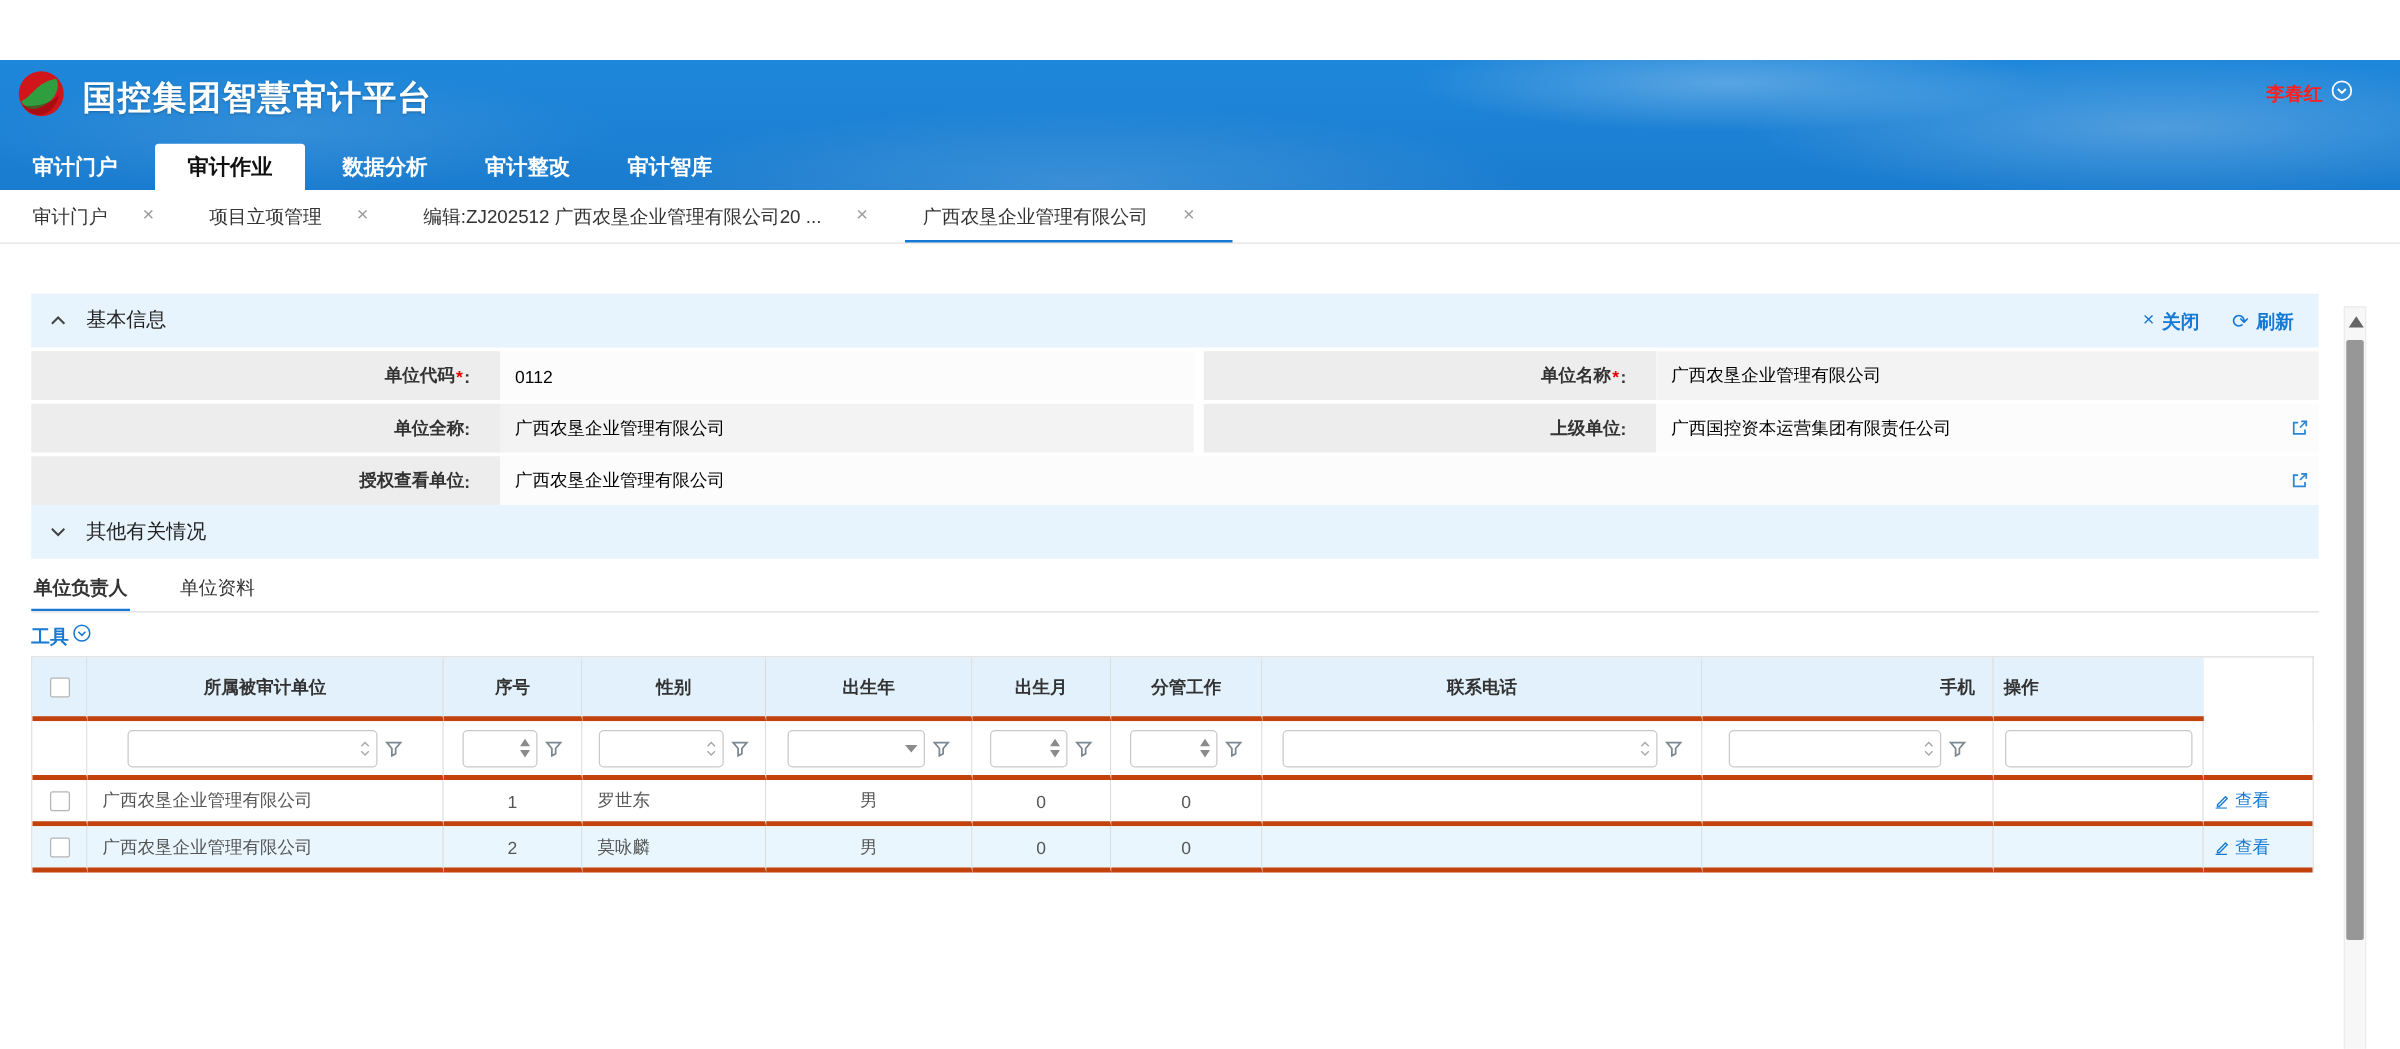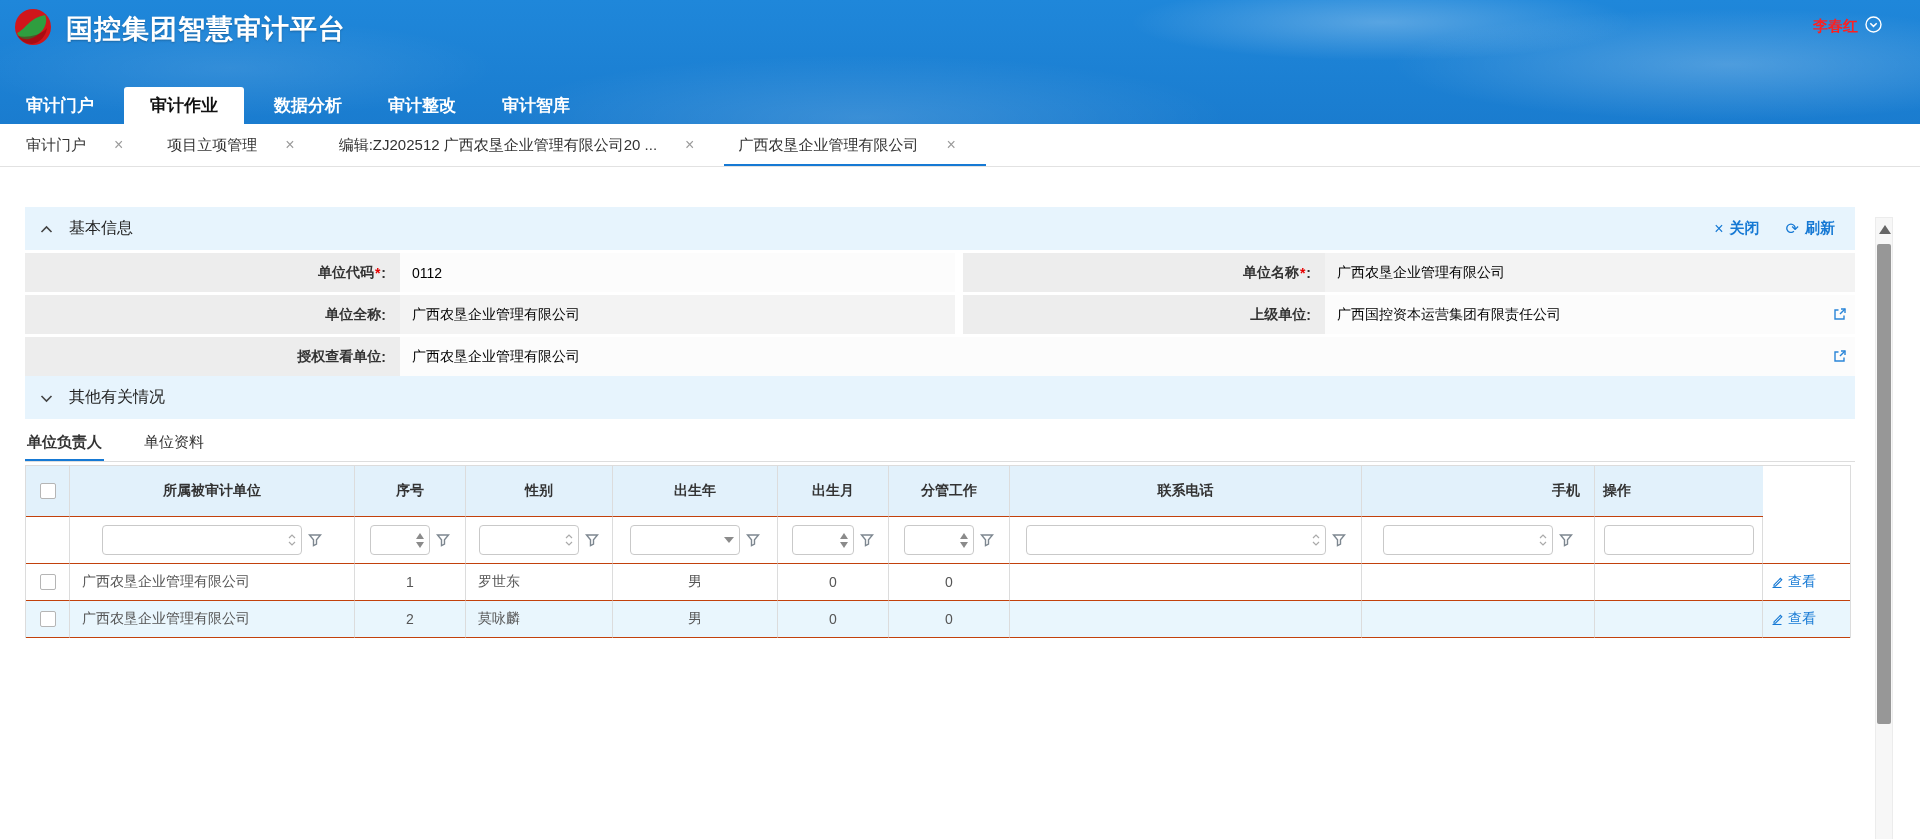--- a/index.html
+++ b/index.html
@@ -1,21 +1,21 @@
 <!DOCTYPE html>
 <html><head>
 <meta charset="utf-8">
 <style>
   * { margin:0; padding:0; box-sizing:border-box; }
   html,body { width:1920px; height:839px; overflow:hidden; background:#fff;
     font-family:"Liberation Sans","DejaVu Sans",sans-serif; }
 
   
-  .topbar { position:relative; height:124px;
-    background:linear-gradient(180deg,#1f87da 0%,#1a7ccf 100%); }
+  .topbar { position:relative; height:104px;
+    background:linear-gradient(180deg,#1f87da 0%,#1a7ccf 100%);margin-top:48px; }
   .topbar::before { content:""; position:absolute; inset:0; pointer-events:none;
     background:
       radial-gradient(ellipse 360px 55px at 72% 18%, rgba(255,255,255,.26), transparent 70%),
       radial-gradient(ellipse 480px 80px at 90% 52%, rgba(255,255,255,.22), transparent 70%),
       radial-gradient(ellipse 520px 90px at 45% 95%, rgba(255,255,255,.14), transparent 70%),
       radial-gradient(ellipse 380px 70px at 12% 55%, rgba(255,255,255,.10), transparent 70%); }
   .brand { position:absolute; top:8px; left:14px; display:flex; align-items:center; gap:14px; z-index:2; }
   .app-title { color:#fff; font-size:27px; font-weight:bold; letter-spacing:1px;
     text-shadow:0 1px 2px rgba(0,0,0,.25); }
   .user-box { position:absolute; top:16px; right:38px; display:flex; align-items:center; gap:7px; z-index:2; }
@@ -41,42 +41,42 @@
   .pa-link .glyph { font-size:16px; font-weight:normal; }
 
   .sect-hd { margin:0 0 0 25px; width:1830px; height:43px; background:#e7f4fd;
     display:flex; align-items:center; gap:16px; padding-left:15px; }
   .sect-hd .title { font-size:16px; font-weight:normal; color:#222; }
   .sect-hd.first { margin-top:40px; }
 
   .form-grid { margin:3px 0 0 25px; width:1830px; display:grid;
     grid-template-columns:375px 555px 8px 362px 530px; grid-auto-rows:39px; row-gap:3px; }
   .flabel { background:#ededed; display:flex; align-items:center; justify-content:flex-end;
-    padding-right:14px; font-size:14px; font-weight:bold; color:#333; }
+    padding-right:24px; font-size:14px; font-weight:bold; color:#333; }
   .fvalue { background:#f3f3f3; display:flex; align-items:center; padding-left:12px;
     font-size:14px; color:#000000; position:relative; }
   .fvalue.lite { background:#fcfcfc; }
   .fvalue .ext { position:absolute; right:8px; top:12px; }
   .gapcell { background:#fff; }
   .req { color:#e60000; font-weight:bold; margin:0 1px; }
 
   .subtabs { margin:4px 0 0 25px; width:1830px; height:39px; border-bottom:1px solid #ddd;
     display:flex; gap:38px; }
   .subtab { height:100%; display:flex; align-items:center; font-size:15px; color:#333;
     cursor:pointer; padding:0 2px; }
   .subtab.active { font-weight:bold; box-shadow:inset 0 -2px 0 #1679d4; }
 
   .tools-row { margin:6px 0 0 25px; height:26px; display:flex; align-items:center; gap:3px; }
   .tools-link { color:#1679d4; font-size:15px; font-weight:bold; cursor:pointer; }
 
   
   .gtable { margin:3px 0 0 25px; width:1826px; border:1px solid #dcdcdc; border-bottom:none; }
   .trow { display:grid;
     grid-template-columns:44px 285px 111px 147px 165px 111px 121px 352px 233px 168px 87px; }
-  .trow > div { border-right:1px solid #dcdcdc; border-bottom:1px solid #c2410c;
+  .trow > div { border-right:1px solid #dcdcdc; border-bottom:4px solid #c2410c;
     display:flex; align-items:center; font-size:14px; color:#555; overflow:hidden; }
   .trow > div:last-child { border-right:none; }
   .hd > div { height:51px; background:#e2f1fb; color:#333; font-weight:bold; justify-content:center; }
   .hd > div.ar { justify-content:flex-end; padding-right:14px; }
   .hd > div.al-op { justify-content:flex-start; padding-left:8px;text-align:center; }
   .fr > div { height:47px; background:#fff; justify-content:center; gap:6px; }
   .dr > div { height:37px; background:#fff; }
   .dr.alt > div { background:#e9f6fd; }
   .cell-c { justify-content:center; }
   .cell-l { justify-content:flex-start; padding-left:12px; }
@@ -245,20 +245,29 @@
         </svg>
     </span>
     <span class="title">其他有关情况</span>
   </div>
 
   <div class="subtabs">
     <div class="subtab active">单位负责人</div>
     <div class="subtab">单位资料</div>
   </div>
 
+  <div class="tools-row">
+    <span class="tools-link">工具</span>
+    <span>
+      <svg width="15" height="15" viewBox="0 0 15 15">
+          <circle cx="7.5" cy="7.5" r="6.3" fill="none" stroke="#1679d4" stroke-width="1.2"></circle>
+          <path d="M4.7 6.4 L7.5 9.2 L10.3 6.4" fill="none" stroke="#1679d4" stroke-width="1.3"></path>
+        </svg>
+    </span>
+  </div>
 
   <div class="gtable">
 
     <div class="trow hd">
       <div class="cell-c">
           <span class="cbx"></span>
         </div>
       <div>所属被审计单位</div>
       <div>序号</div>
       <div>性别</div>

